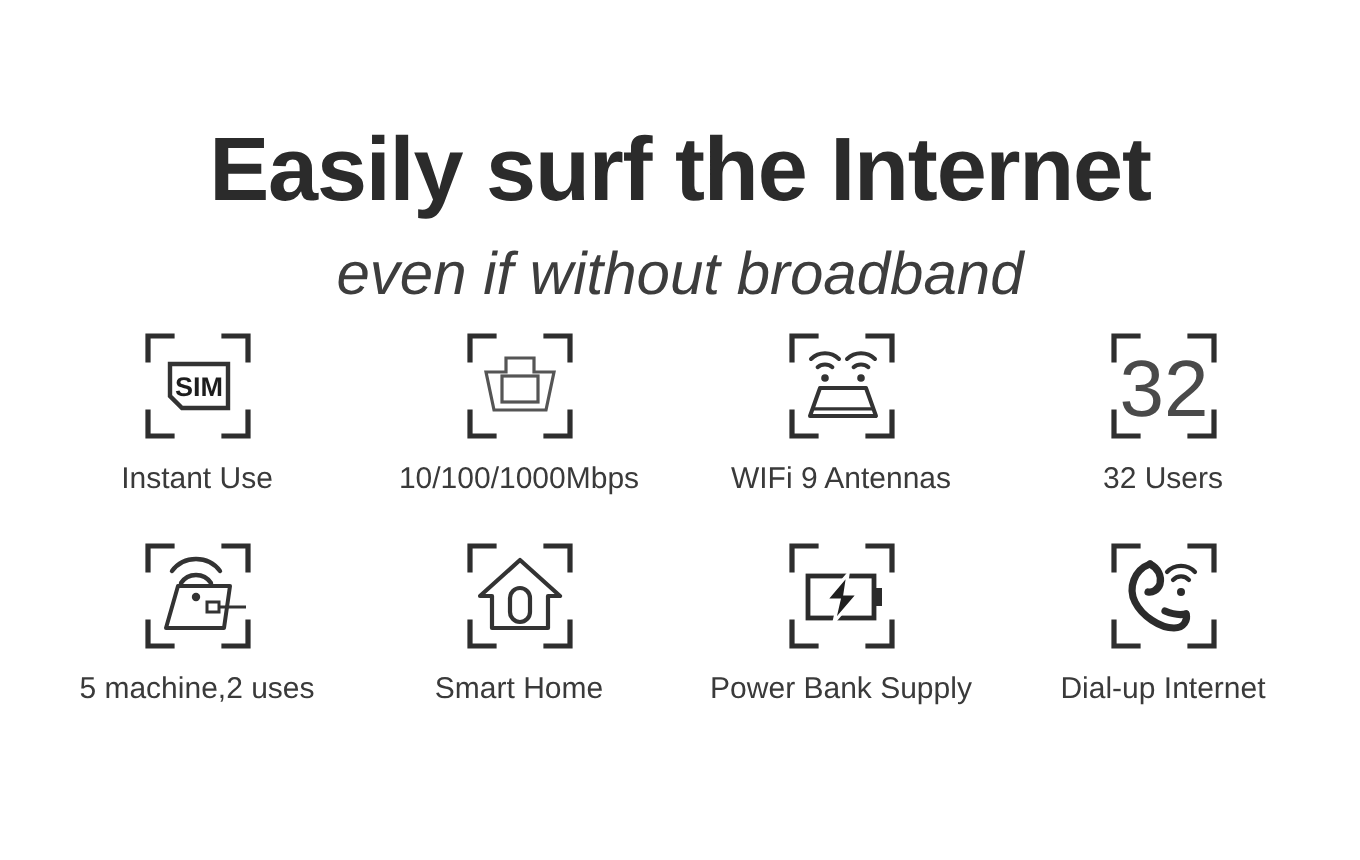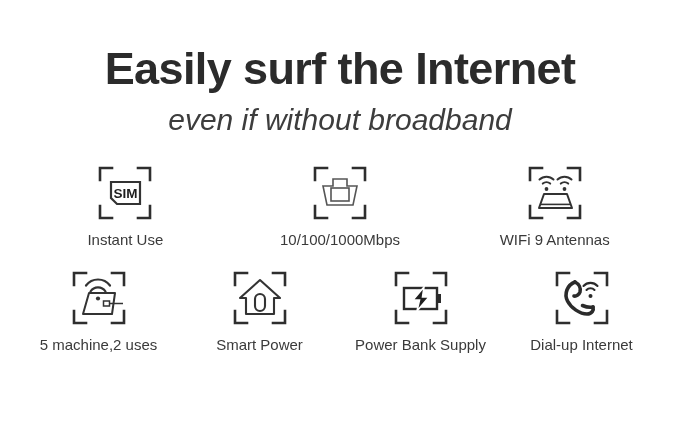--- a/index.html
+++ b/index.html
@@ -29,21 +29,21 @@
     left: 0;
     width: 680px;
     text-align: center;
   }
   .title {
     font-size: 45px;
     font-weight: bold;
     color: #2b2b2b;
     letter-spacing: -0.6px;
     line-height: 1.0;
-    margin: 0;
+    margin: 16px;
     white-space: nowrap;
   }
   .subtitle {
     font-size: 30px;
     font-weight: normal;
     color: #3d3d3d;
     line-height: 1.0;
     margin: 14px 0 0 0;
     white-space: nowrap;
     font-style: italic;
@@ -151,20 +151,32 @@
             </g>
             <circle cx="20.5" cy="25" r="1.9" fill="#333333" stroke="none"></circle>
             <circle cx="38.5" cy="25" r="1.9" fill="#333333" stroke="none"></circle>
             <path d="M18 30 H41 L46 44 H13 Z" stroke="#333333" stroke-width="2" stroke-linejoin="round" fill="none"></path>
             <path d="M14.2 40.4 H44.8" stroke="#333333" stroke-width="1.6" stroke-linecap="butt"></path>
           </svg>
         </div>
         <div class="feature-label">WIFi 9 Antennas</div>
       </div>
 
+      <div class="feature">
+        <div class="icon-wrap">
+          <svg width="58" height="58" viewBox="0 0 58 58" fill="none" stroke="#2e2e2e" stroke-width="2.6" stroke-linecap="square" stroke-linejoin="miter">
+            <path d="M4 16 L4 4 L16 4"></path>
+            <path d="M42 4 L54 4 L54 16"></path>
+            <path d="M54 42 L54 54 L42 54"></path>
+            <path d="M16 54 L4 54 L4 42"></path>
+            <text x="29" y="44" font-family="'Liberation Sans', sans-serif" font-size="40" font-weight="normal" fill="#4a4a4a" stroke="none" text-anchor="middle">32</text>
+          </svg>
+        </div>
+        <div class="feature-label">32 Users</div>
+      </div>
 
     </div>
 
     <div class="feature-row">
 
       <div class="feature">
         <div class="icon-wrap">
           <svg width="58" height="58" viewBox="0 0 58 58" fill="none" stroke="#2e2e2e" stroke-width="2.6" stroke-linecap="square" stroke-linejoin="miter">
             <path d="M4 16 L4 4 L16 4"></path>
             <path d="M42 4 L54 4 L54 16"></path>
@@ -187,21 +199,21 @@
         <div class="icon-wrap">
           <svg width="58" height="58" viewBox="0 0 58 58" fill="none" stroke="#2e2e2e" stroke-width="2.6" stroke-linecap="square" stroke-linejoin="miter">
             <path d="M4 16 L4 4 L16 4"></path>
             <path d="M42 4 L54 4 L54 16"></path>
             <path d="M54 42 L54 54 L42 54"></path>
             <path d="M16 54 L4 54 L4 42"></path>
             <path d="M9 29 L29 11 L49 29 L43 29 L43 45 L15 45 L15 29 Z" stroke="#333333" stroke-width="2.1" stroke-linejoin="round" fill="none"></path>
             <rect x="24" y="25" width="10" height="17" rx="5" stroke="#333333" stroke-width="2.1" fill="none"></rect>
           </svg>
         </div>
-        <div class="feature-label">Smart Power</div>
+        <div class="feature-label">Smart Home</div>
       </div>
 
       <div class="feature">
         <div class="icon-wrap">
           <svg width="58" height="58" viewBox="0 0 58 58" fill="none" stroke="#2e2e2e" stroke-width="2.6" stroke-linecap="square" stroke-linejoin="miter">
             <path d="M4 16 L4 4 L16 4"></path>
             <path d="M42 4 L54 4 L54 16"></path>
             <path d="M54 42 L54 54 L42 54"></path>
             <path d="M16 54 L4 54 L4 42"></path>
             <rect x="12" y="19" width="33" height="21" stroke="#2b2b2b" stroke-width="2.4" stroke-linejoin="miter" fill="none"></rect>

